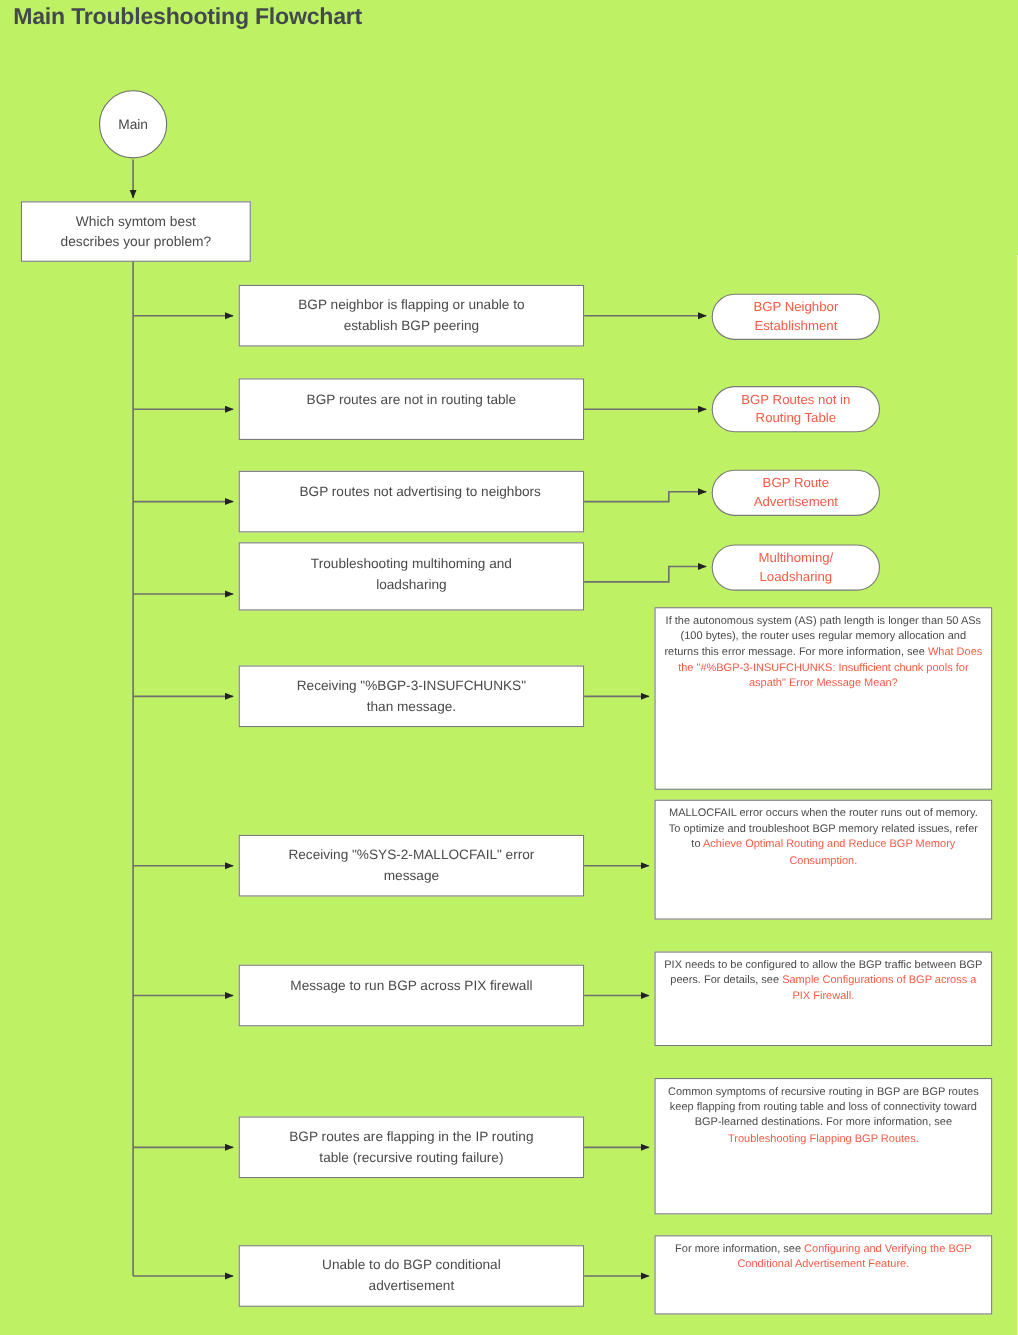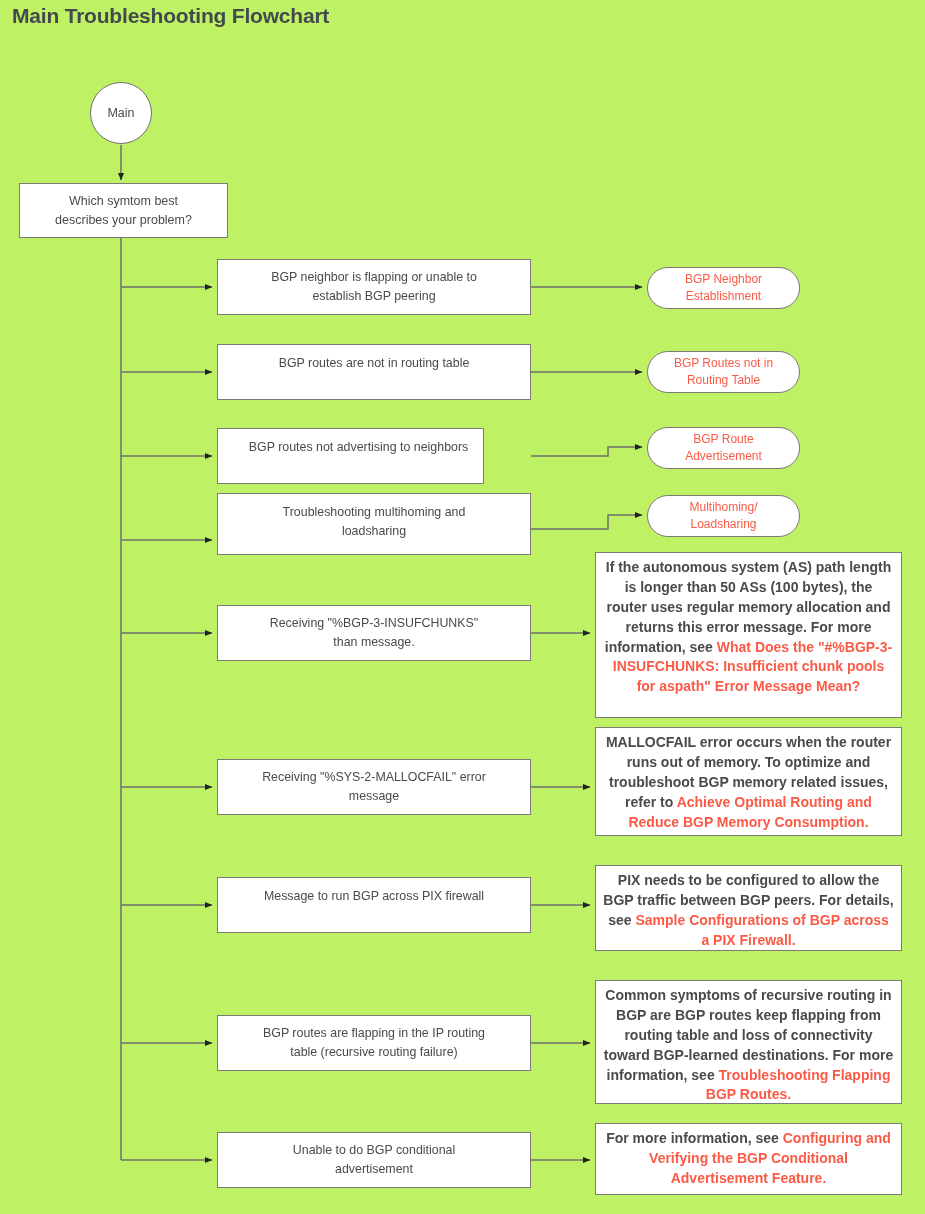--- a/index.html
+++ b/index.html
@@ -71,26 +71,25 @@
   }
   .link-pill {
     border: 1.3px solid #7a7a7a;
     border-radius: 999px;
     font-size: 12px;
     line-height: 1.45;
     padding: 2px 10px;
   }
   .info-node {
     border: 1.3px solid #7a7a7a;
-    font-size: 14px;
+    font-size: 10px;
     line-height: 1.42;
     color: #4a4a4a;
     padding: 5px 7px;
     align-items: flex-start;
-    font-weight: bold;
   }
   .info-node .inner {
     width: 100%;
   }
   .lnk {
     color: #fa5a46;
   }
   .pill-txt {
     color: #fa5a46;
     display: block;
@@ -169,21 +168,21 @@
       <div>BGP routes are not in routing table</div>
     </div>
   </div>
   <div class="node link-pill" style="left:647px; top:351px; width:153px; height:42px;">
     <div>
       <span class="pill-txt">BGP Routes not in</span>
       <span class="pill-txt">Routing Table</span>
     </div>
   </div>
 
-  <div class="node symptom-node top-text" style="left:217px; top:428px; width:267px; height:56px;padding-left:24px;">
+  <div class="node symptom-node top-text" style="left:217px; top:428px; width:314px; height:56px;padding-left:24px;">
     <div>
       <div>BGP routes not advertising to neighbors</div>
     </div>
   </div>
   <div class="node link-pill" style="left:647px; top:427px; width:153px; height:42px;">
     <div>
       <span class="pill-txt">BGP  Route</span>
       <span class="pill-txt">Advertisement</span>
     </div>
   </div>

